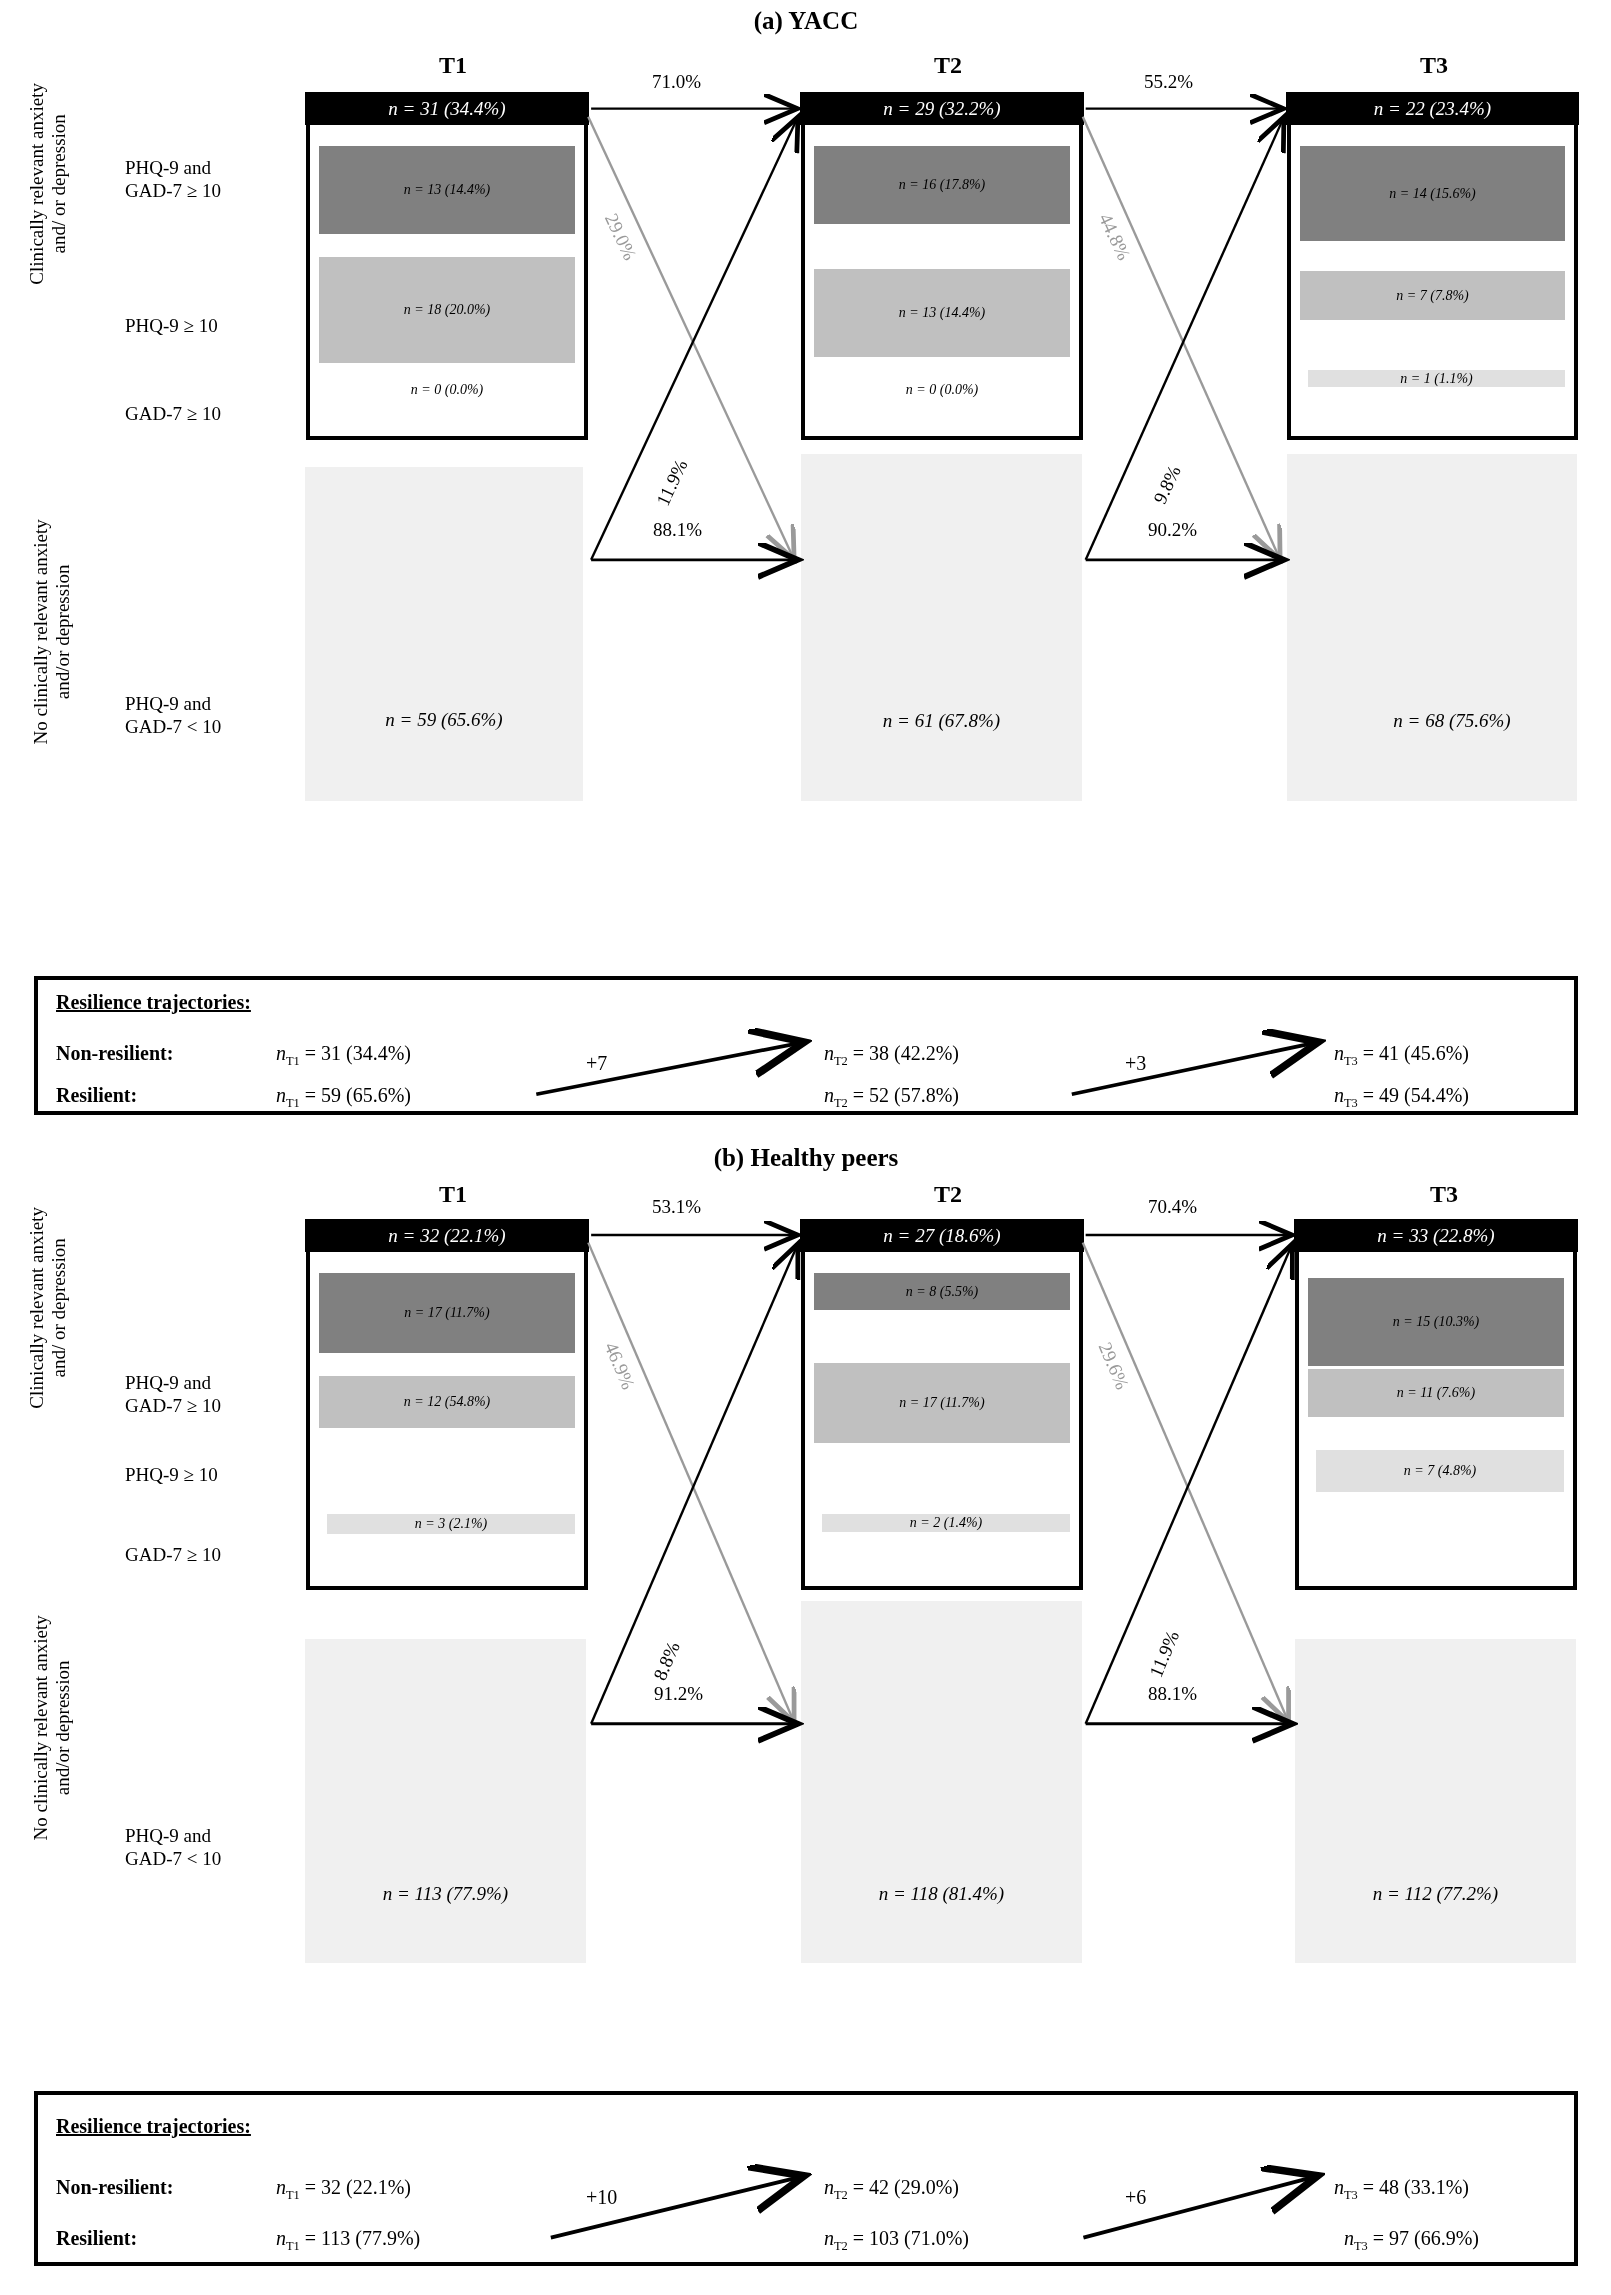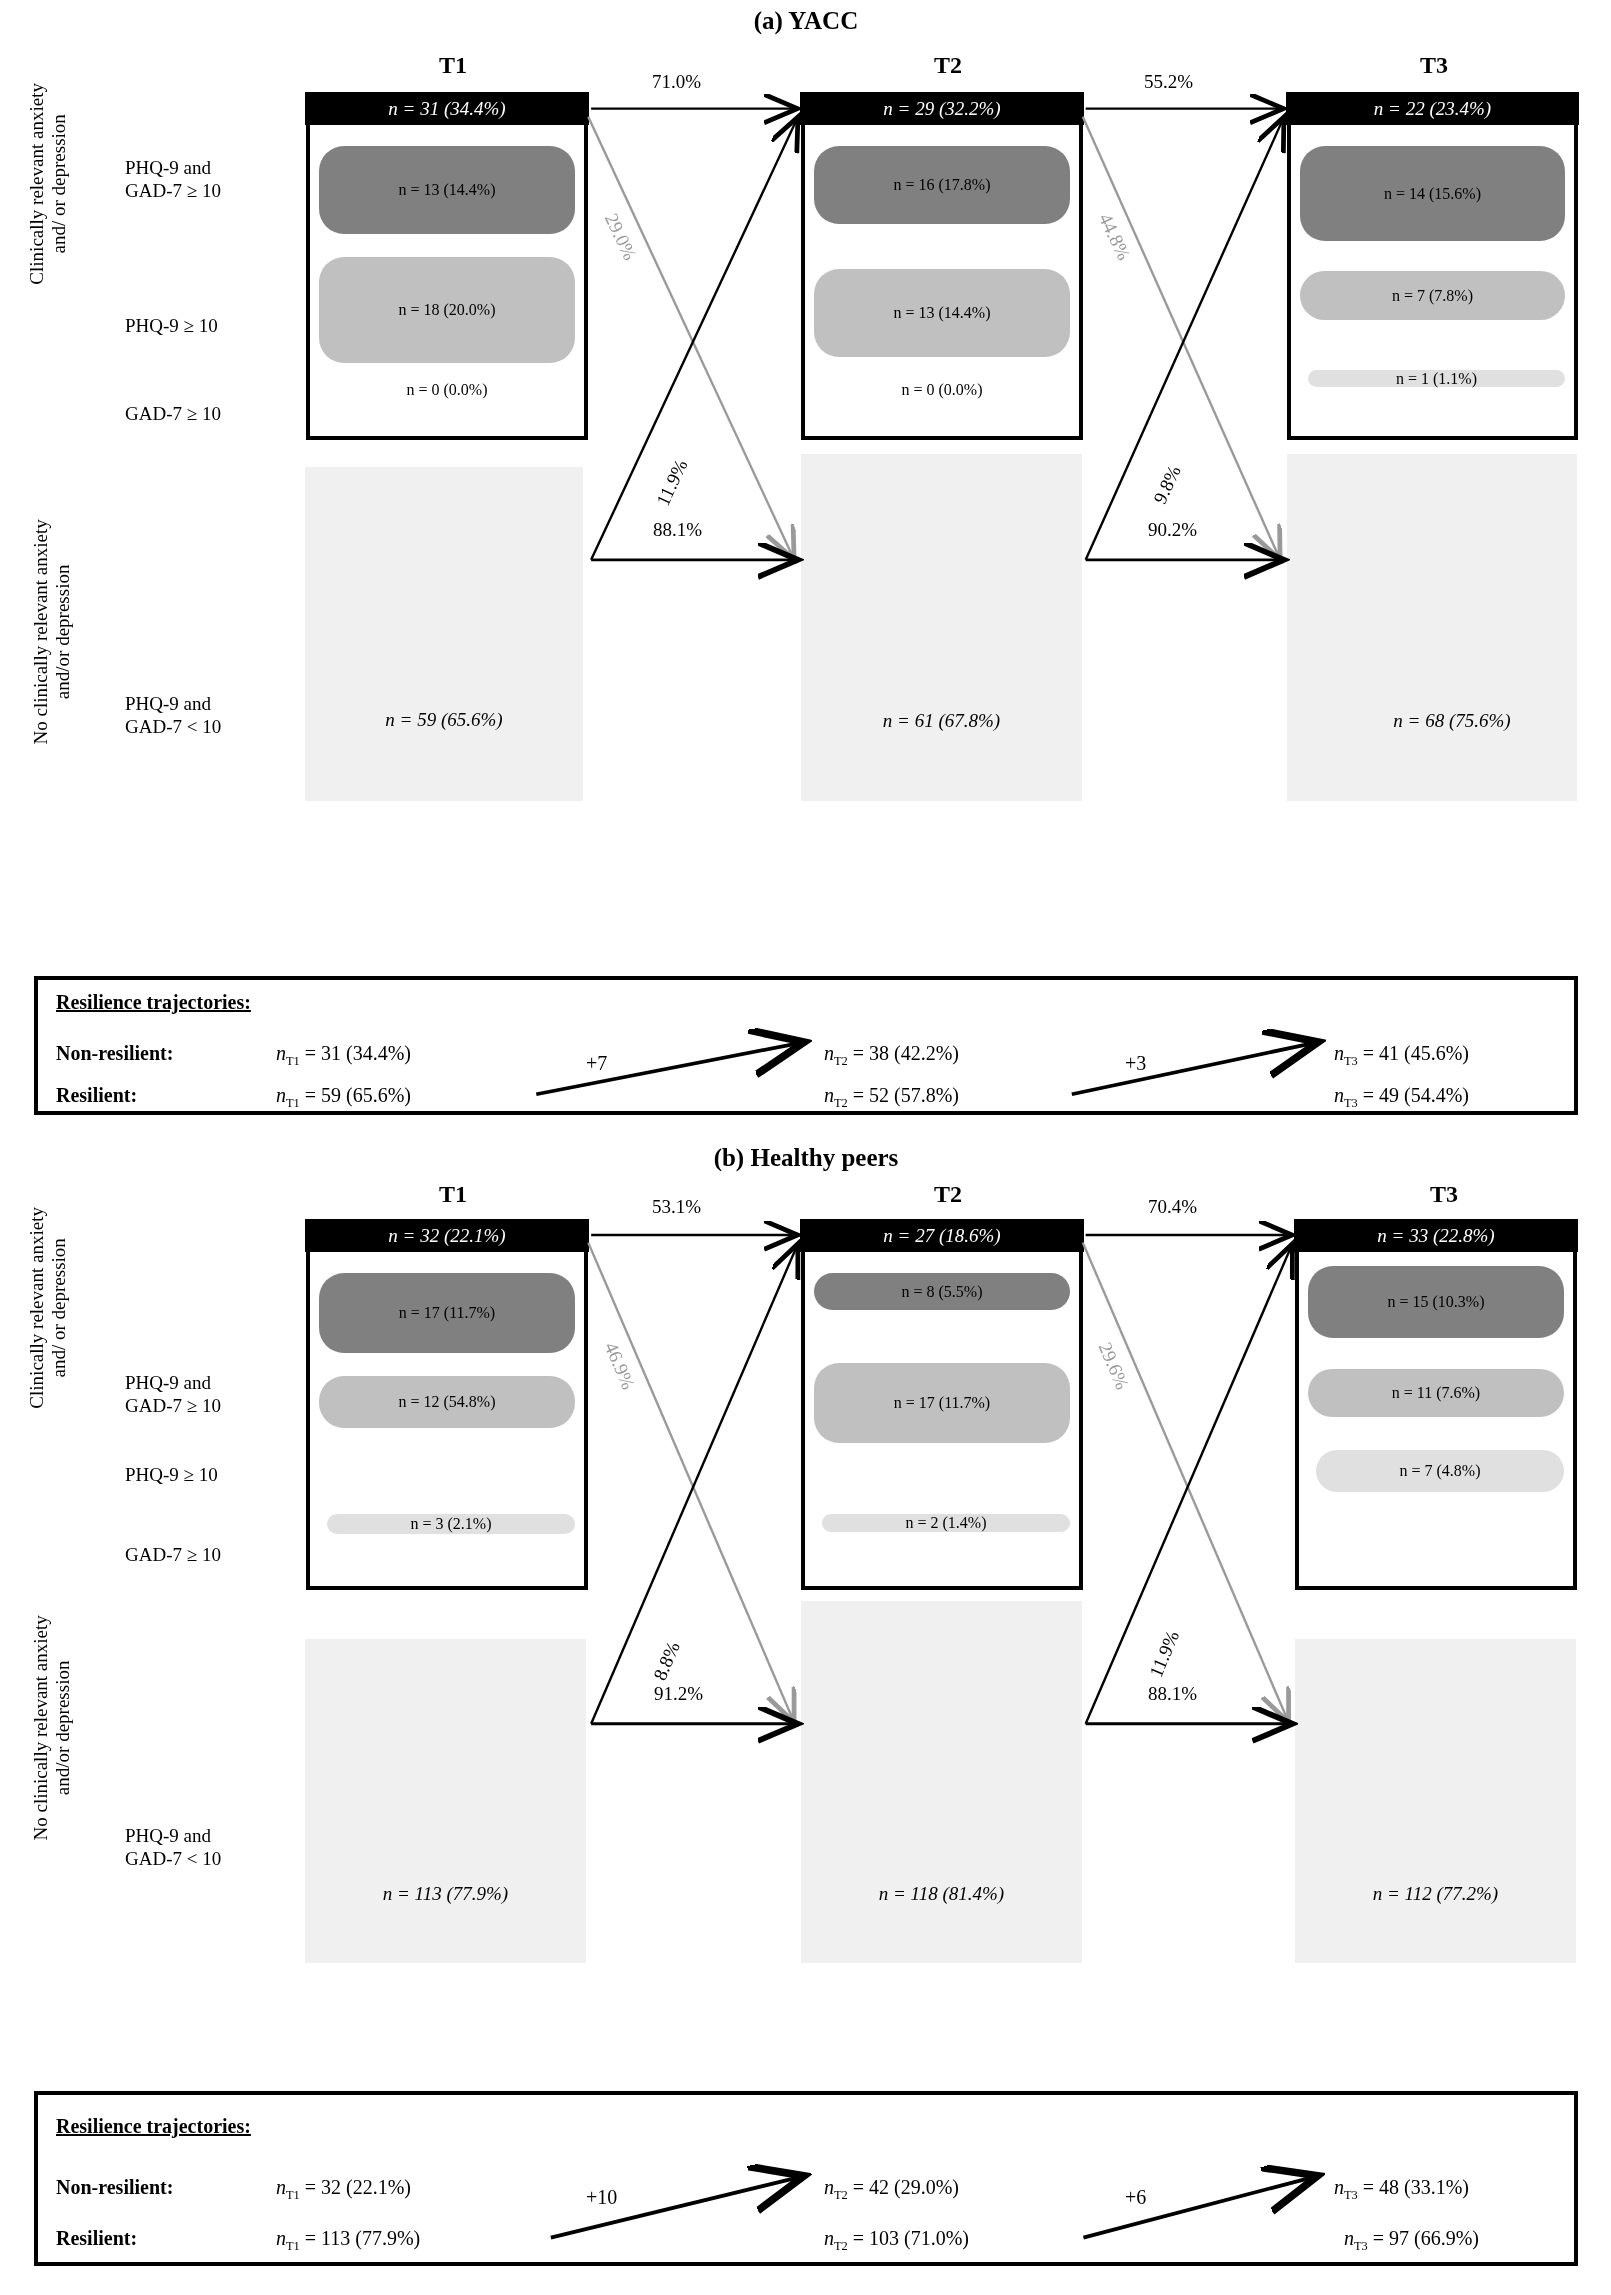--- a/index.html
+++ b/index.html
@@ -25,21 +25,21 @@
   .cbox-header{
     position:absolute; left:-4.8px; top:-4.8px; right:-4.8px;
     background:#000; color:#fff; font-style:italic;
     font-size:19px; text-align:center; line-height:1.0;
     padding:6.7px 0 7.6px 0;
   }
   .cbox-inner{position:absolute; left:0; right:0; top:35px; bottom:0;}
   .seg{
     position:absolute; left:8.6px; right:8.6px;
     display:flex; align-items:center; justify-content:center;
-    font-size:16px; color:#000; white-space:nowrap;border-radius:25px;
+    font-style:italic; font-size:14px; color:#000; white-space:nowrap;
   }
   .seg.dark{background:#808080;}
   .seg.mid{background:#c0c0c0;}
   .seg.light{background:#e0e0e0;margin-left:8px;}
   .seg.none{background:transparent;}
   
   .rbox{
     position:absolute; background:#f0f0f0;
     display:flex; align-items:center; justify-content:center;
     font-style:italic; font-size:19px; white-space:nowrap;
@@ -268,21 +268,21 @@
     <div class="cbox-inner">
       <div class="seg dark" style="top:14.3px;height:37px;">n = 8 (5.5%)</div>
       <div class="seg mid" style="top:104px;height:80px;">n = 17 (11.7%)</div>
       <div class="seg light" style="top:255px;height:18px;">n = 2 (1.4%)</div>
     </div>
   </div>
 
   <div class="cbox" style="left:1295px;top:86px;width:282px;height:370px;">
     <div class="cbox-header">n = 33 (22.8%)</div>
     <div class="cbox-inner">
-      <div class="seg dark" style="top:7px;height:72px;">n = 15 (10.3%)</div>
+      <div class="seg dark" style="top:19px;height:88px;">n = 15 (10.3%)</div>
       <div class="seg mid" style="top:110px;height:48px;">n = 11 (7.6%)</div>
       <div class="seg light" style="top:191px;height:42px;">n = 7 (4.8%)</div>
     </div>
   </div>
 
   <div class="rbox" style="left:305px;top:505px;width:281px;height:324px;">
     <span style="top:93px;">n = 113 (77.9%)</span>
   </div>
   <div class="rbox" style="left:801px;top:467px;width:281px;height:362px;">
     <span style="top:112px;">n = 118 (81.4%)</span>

